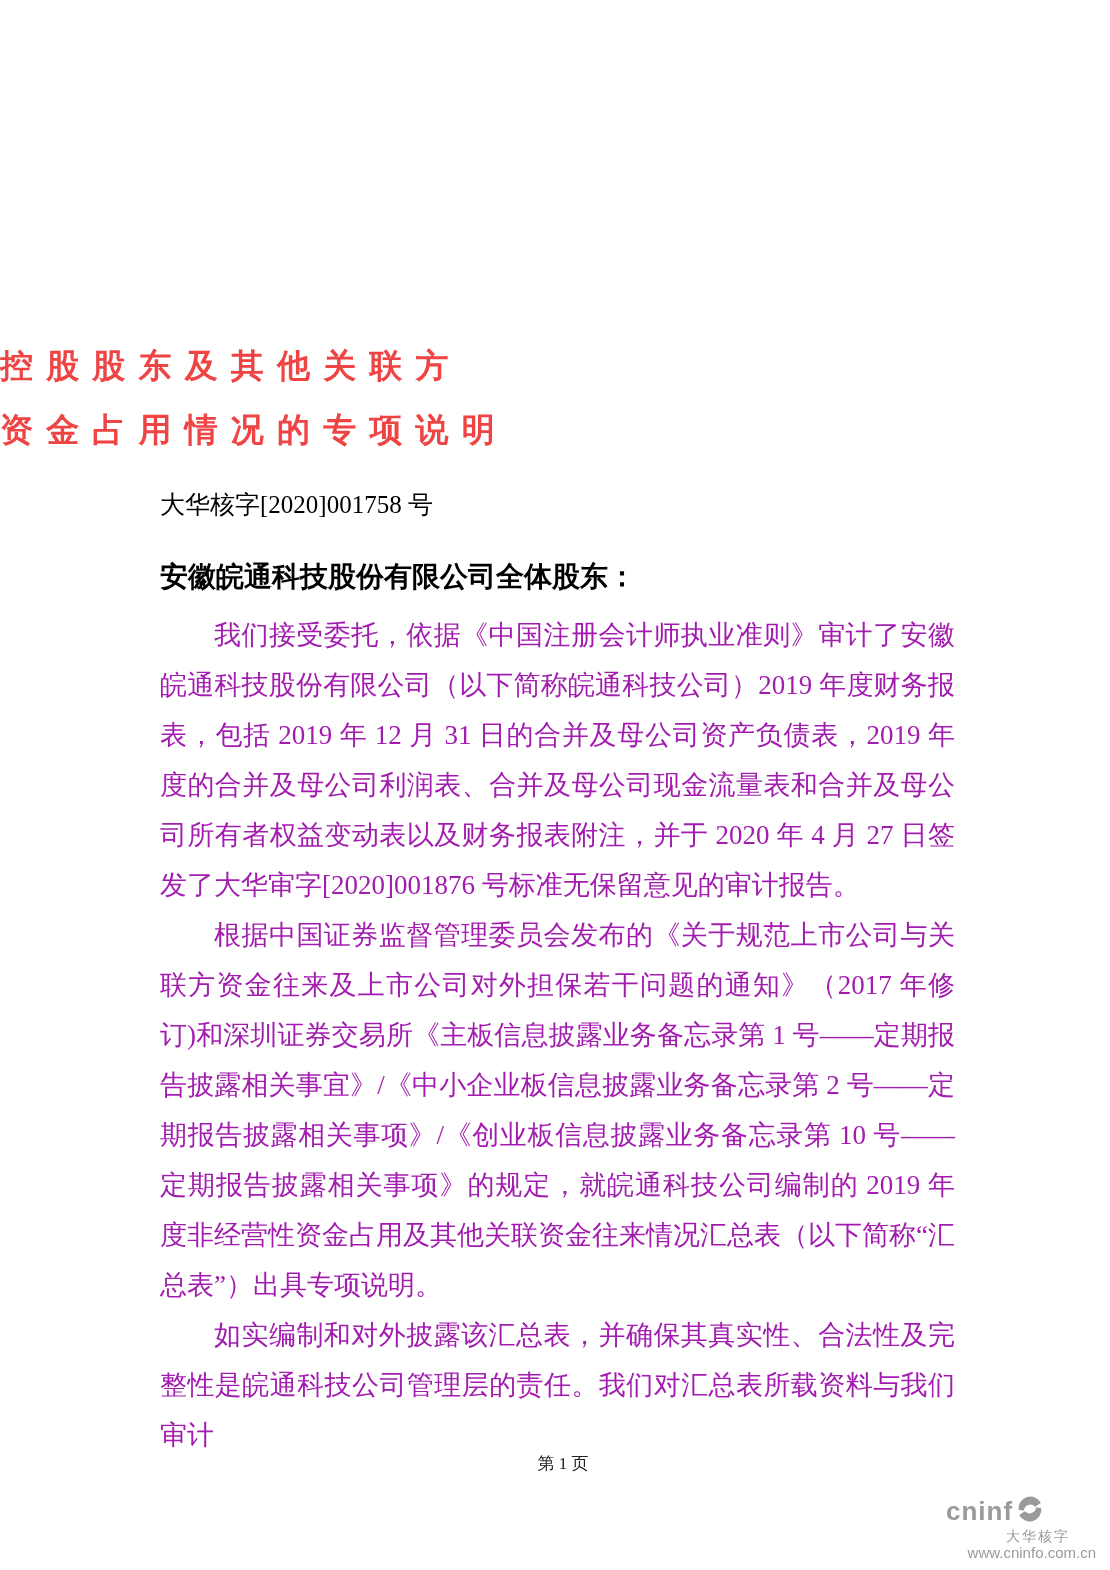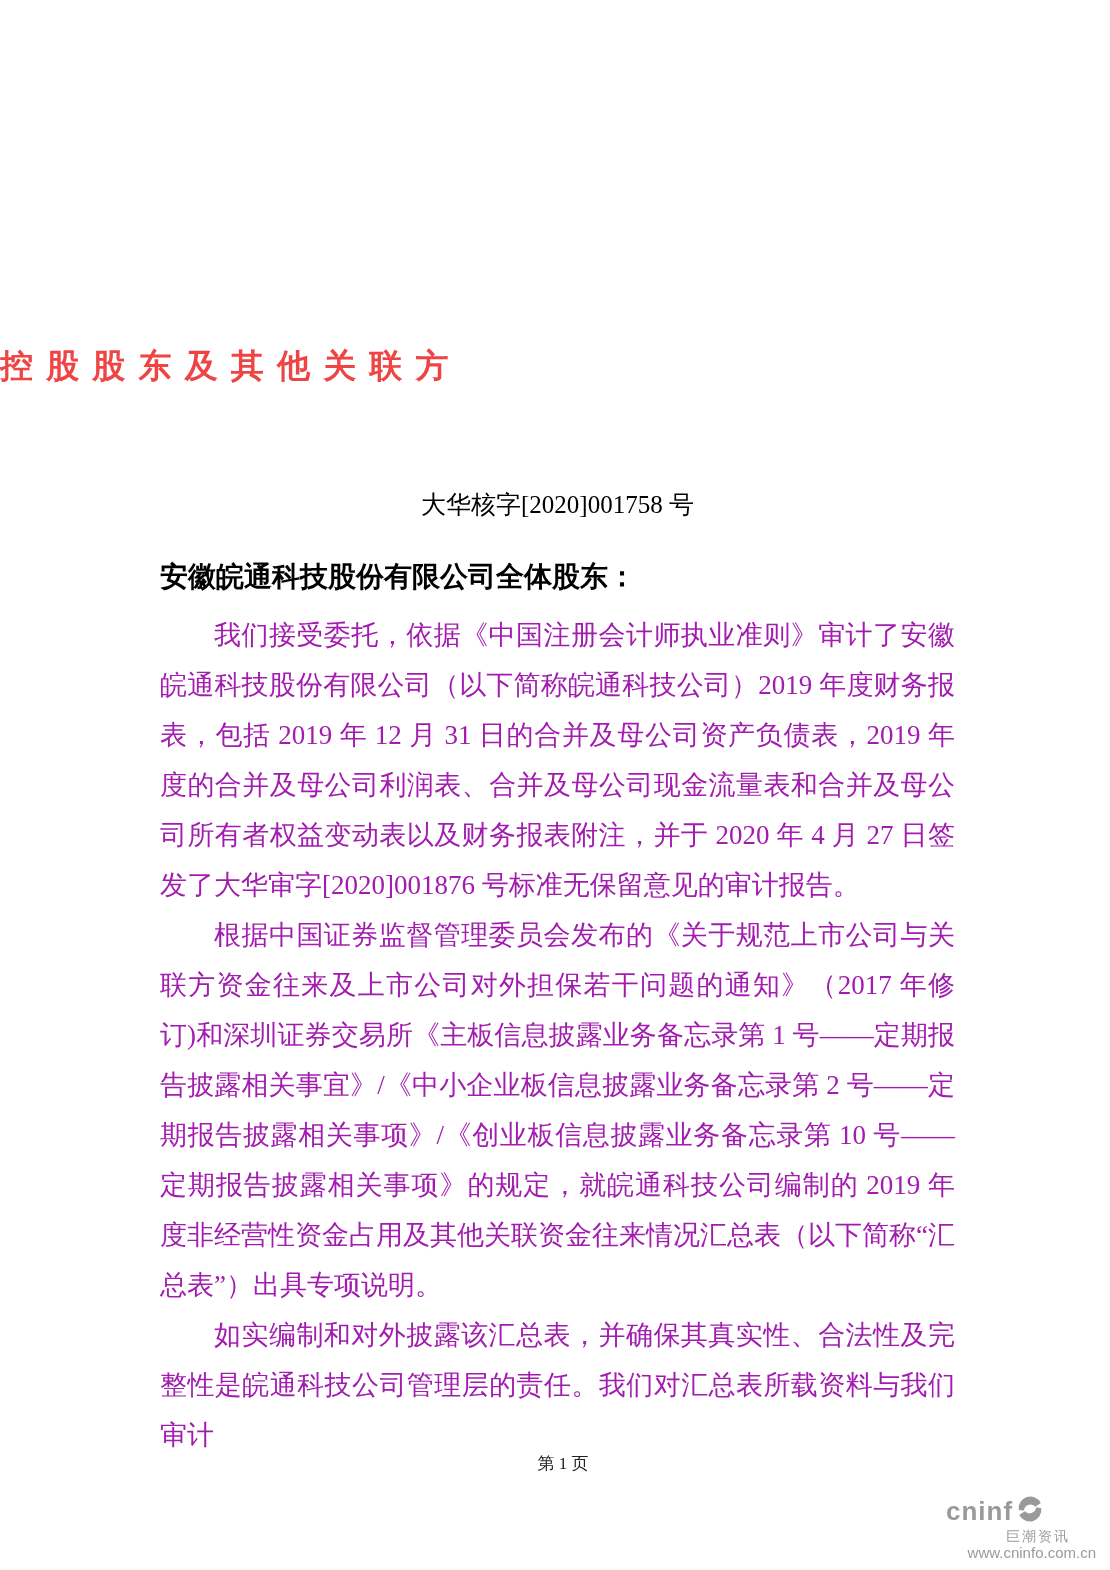--- a/index.html
+++ b/index.html
@@ -28,21 +28,21 @@
     line-height: 64px;
     letter-spacing: 2px;
     color: #ef4444;
   }
 
   .doc-number {
     position: absolute;
     top: 488px;
     left: 160px;
     width: 795px;
-    text-align: center;
+    text-align: left;
     font-size: 25px;
     color: #000000;
   }
 
   .salutation {
     position: absolute;
     top: 558px;
     left: 160px;
     width: 795px;
     font-weight: bold;
@@ -106,20 +106,21 @@
   }
   .swoosh-icon { display: inline-block; vertical-align: middle; }
 </style>
 </head>
 <body>
 
 <div class="page">
 
   <div class="doc-title">
     <div>控 股 股 东 及 其 他 关 联 方</div>
+    <div>资 金 占 用 情 况 的 专 项 说 明</div>
   </div>
 
   <div class="doc-number">大华核字[2020]001758 号</div>
 
   <div class="salutation">安徽皖通科技股份有限公司全体股东：</div>
 
   <div class="body-text">
     <p>我们接受委托，依据《中国注册会计师执业准则》审计了安徽皖通科技股份有限公司（以下简称皖通科技公司）2019 年度财务报表，包括 2019 年 12 月 31 日的合并及母公司资产负债表，2019 年度的合并及母公司利润表、合并及母公司现金流量表和合并及母公司所有者权益变动表以及财务报表附注，并于 2020 年 4 月 27 日签发了大华审字[2020]001876 号标准无保留意见的审计报告。</p>
     <p>根据中国证券监督管理委员会发布的《关于规范上市公司与关联方资金往来及上市公司对外担保若干问题的通知》（2017 年修订)和深圳证券交易所《主板信息披露业务备忘录第 1 号——定期报告披露相关事宜》/《中小企业板信息披露业务备忘录第 2 号——定期报告披露相关事项》/《创业板信息披露业务备忘录第 10 号——定期报告披露相关事项》的规定，就皖通科技公司编制的 2019 年度非经营性资金占用及其他关联资金往来情况汇总表（以下简称“汇总表”）出具专项说明。</p>
     <p>如实编制和对外披露该汇总表，并确保其真实性、合法性及完整性是皖通科技公司管理层的责任。我们对汇总表所载资料与我们审计</p>
@@ -130,17 +131,17 @@
   <div class="site-logo" style="color:#9a9a9a;">
     <div class="brand-row">
       <span class="brand-word">cninf</span>
       <span class="swoosh-icon">
         <svg width="30" height="30" viewBox="0 0 32 32" aria-hidden="true">
           <path d="M4 17 A 12.5 12.5 0 0 1 27.5 9.5 L 21.5 13.5 A 7 7 0 0 0 9.5 17.5 Z" fill="#9a9a9a"></path>
           <path d="M28 15 A 12.5 12.5 0 0 1 4.5 22.5 L 10.5 18.5 A 7 7 0 0 0 22.5 14.5 Z" fill="#9a9a9a"></path>
         </svg>
       </span>
     </div>
-    <div class="brand-cn">巨潮资讯</div>
+    <div class="brand-cn">大华核字</div>
     <div class="brand-url">www.cninfo.com.cn</div>
   </div>
 
 </div>
 
 </body></html>

